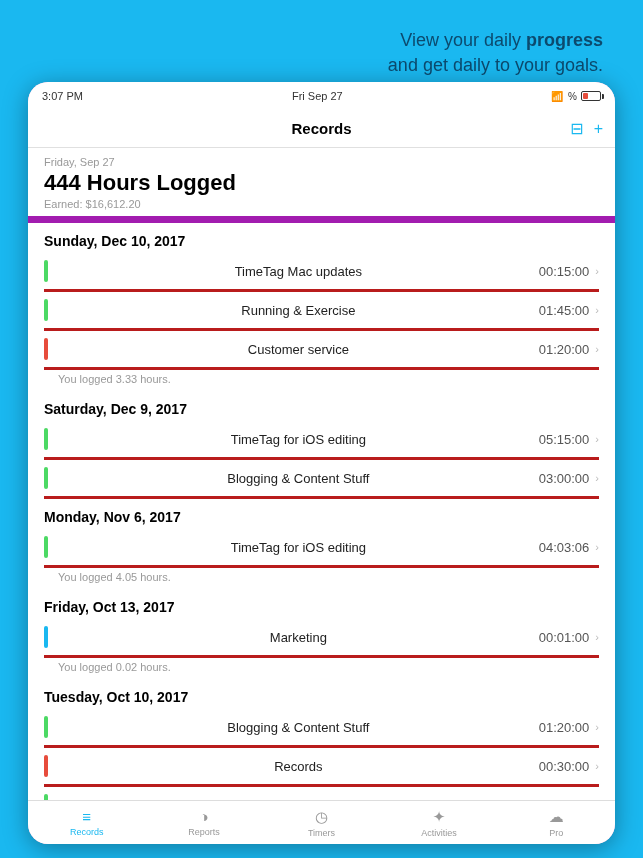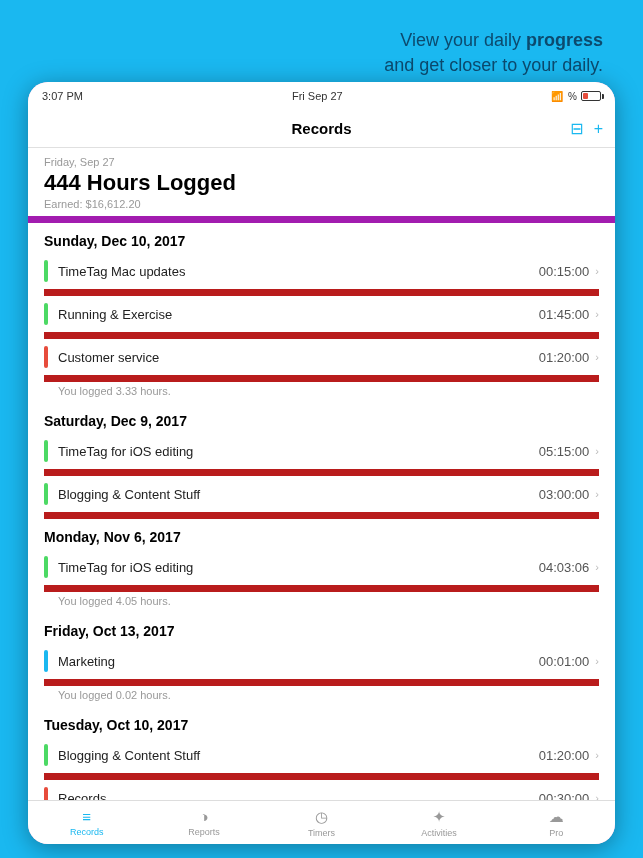--- a/index.html
+++ b/index.html
@@ -134,21 +134,22 @@
     .day-header {
       font-size: 14px;
       font-weight: 700;
       color: #000;
       padding: 10px 0 4px;
     }
     .entry-row {
       display: flex;
       align-items: center;
       padding: 7px 0;
-      border-bottom: 7px solid #b91c1c;
+      border-bottom: 3px solid #b91c1c;
+      text-align: center;
     }
     .color-bar {
       width: 4px;
       height: 22px;
       border-radius: 2px;
       margin-right: 10px;
       flex-shrink: 0;
     }
     .entry-name {
       flex: 1;
@@ -195,21 +196,21 @@
     .tab-item.active .tab-icon,
     .tab-item.active .tab-label { color: #1ab8f0; }
     .tab-item:not(.active) .tab-icon,
     .tab-item:not(.active) .tab-label { color: #999; }
   </style>
 </head>
 <body>
 
 <div class="tagline">
   <span>View your daily </span><span class="bold">progress</span><br>
-  <span>and get closer to your daily.</span>
+  <span>and get daily to your goals.</span>
 </div>
 
 <div class="ipad-frame">
 
   <div class="status-bar">
     <span class="time">3:07 PM</span>
     <span>Fri Sep 27</span>
     <div class="right-icons">
       <span>📶</span>
       <span>%</span>

